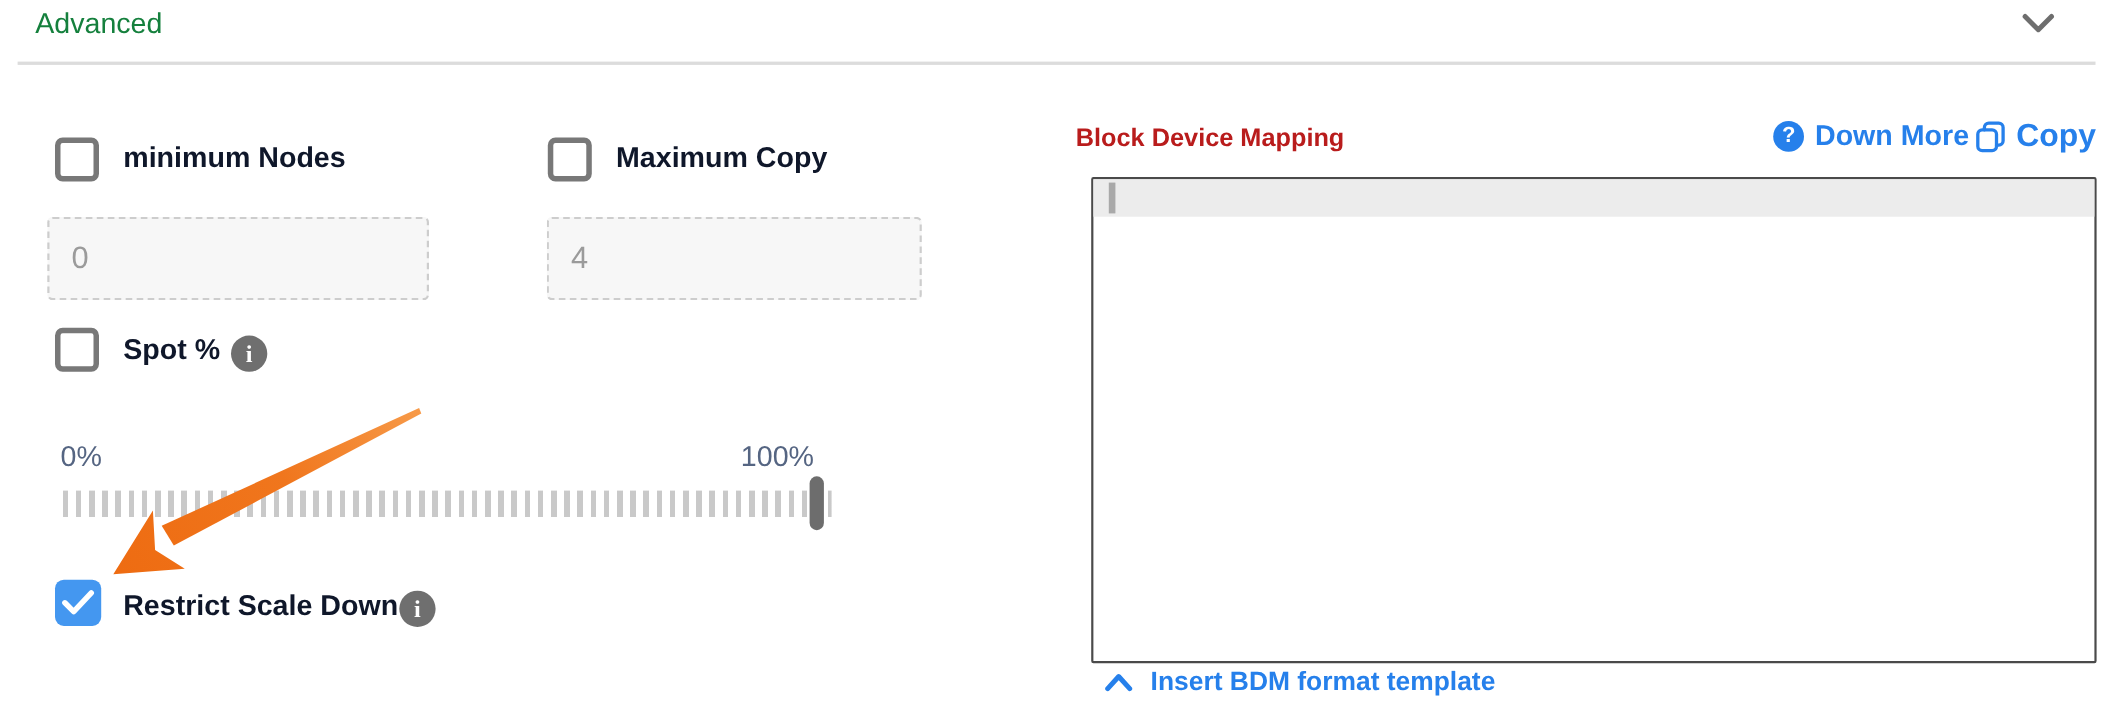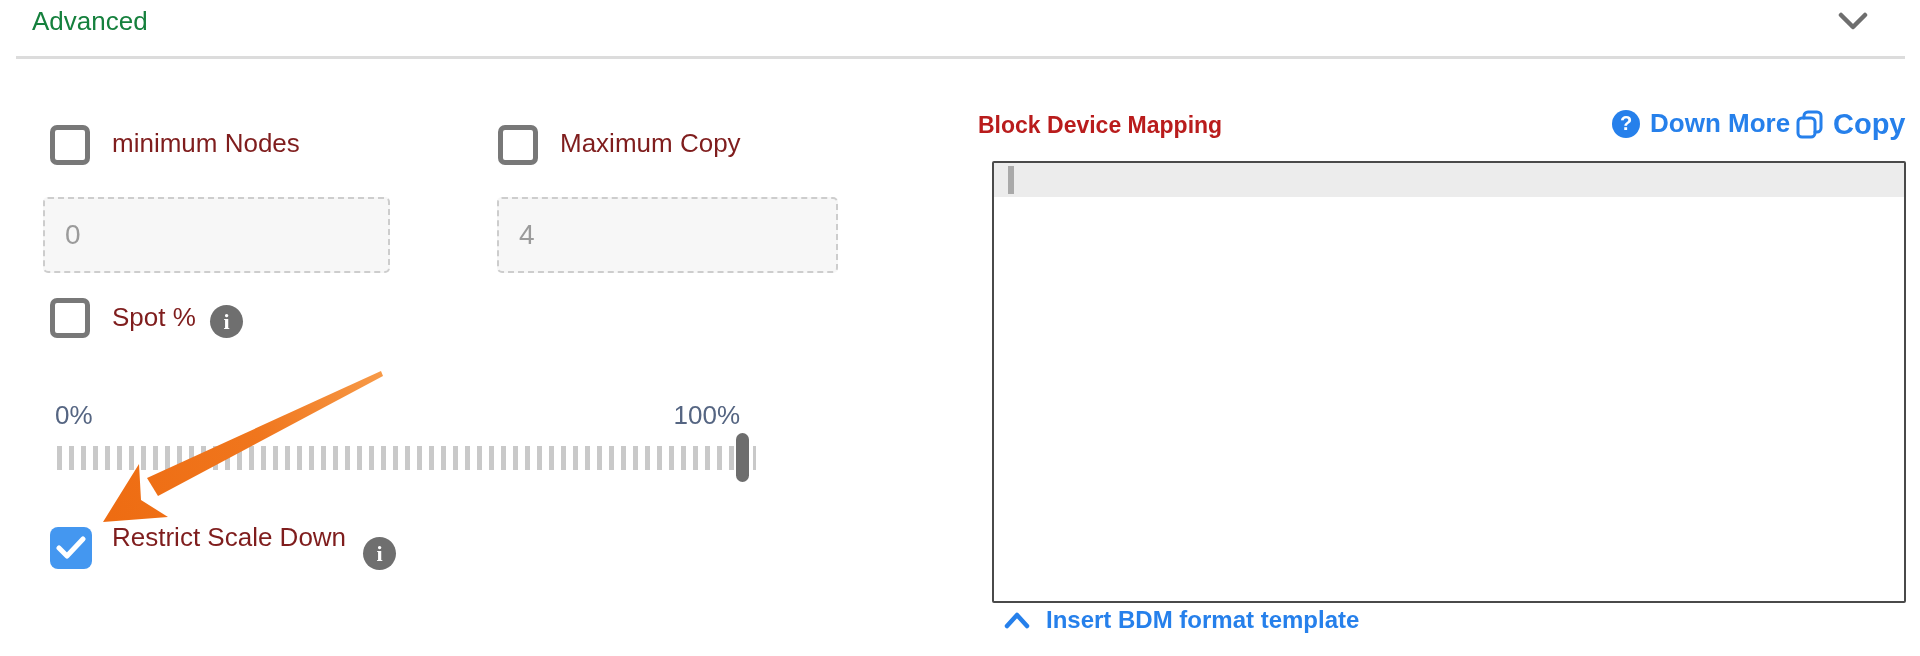--- a/index.html
+++ b/index.html
@@ -15,21 +15,21 @@
   .divider{left:16px;top:56px;width:1889px;height:3px;background:#dcdcdc;}
 
   
   .cb{
     width:30px;height:30px;border:5px solid #787878;border-radius:7px;background:#fff;cursor:pointer;
   }
   .cb.checked{
     width:42px;height:42px;border:none;border-radius:8px;background:#4497f0;
     display:flex;align-items:center;justify-content:center;
   }
-  .cb-label{font-size:26px;font-weight:400;color:#7f1d1d;cursor:pointer;white-space:nowrap;}
+  .cb-label{font-size:26px;font-weight:700;color:#0f172a;cursor:pointer;white-space:nowrap;}
   .info-icon{
     width:33px;height:33px;border-radius:50%;background:#6f6f6f;color:#fff;
     display:flex;align-items:center;justify-content:center;
     font-family:"Liberation Serif",serif;font-weight:700;font-size:22px;font-style:normal;cursor:pointer;
   }
 
   
   .dash-input{
     background:#f7f7f7;border:2px dashed #cdcdcd;border-radius:5px;
     font-family:"Liberation Sans",sans-serif;font-size:28px;color:#9b9b9b;
@@ -96,21 +96,21 @@
   <div class="abs slider-track"></div>
   <div class="abs slider-handle"></div>
 
   <div class="abs cb checked" style="left:50px;top:527px;">
     <span>
       <svg width="30" height="24" viewBox="0 0 30 24">
         <polyline points="3,12 11,20 27,3" fill="none" stroke="#ffffff" stroke-width="5" stroke-linecap="round" stroke-linejoin="round"></polyline>
       </svg>
     </span>
   </div>
-  <div class="abs cb-label" style="left:112px;top:522px;">Restrict Scale Down</div>
+  <div class="abs cb-label" style="left:112px;top:535px;">Restrict Scale Down</div>
   <div class="abs info-icon" style="left:363px;top:537px;">i</div>
 
   <div class="abs bdm-title">Block Device Mapping</div>
 
   <div class="abs link" style="left:1612px;top:108px;font-size:26px;">
     <span class="help-circle">?</span>
     <span>Down More</span>
   </div>
 
   <div class="abs link" style="left:1796px;top:108px;font-size:29px;">

